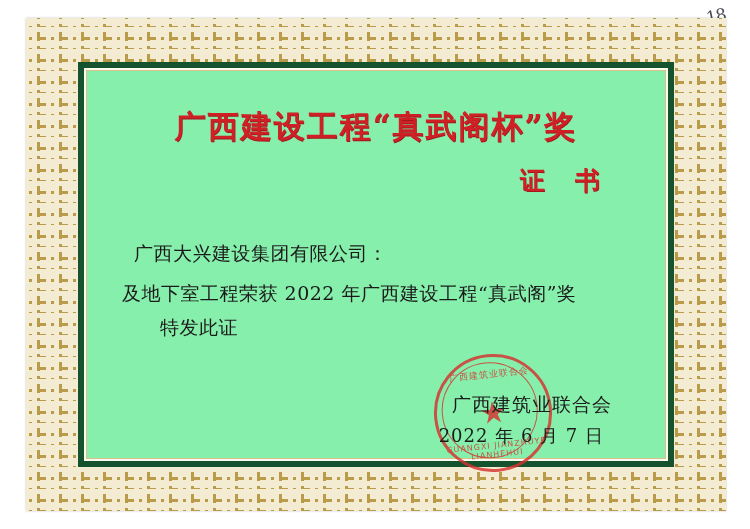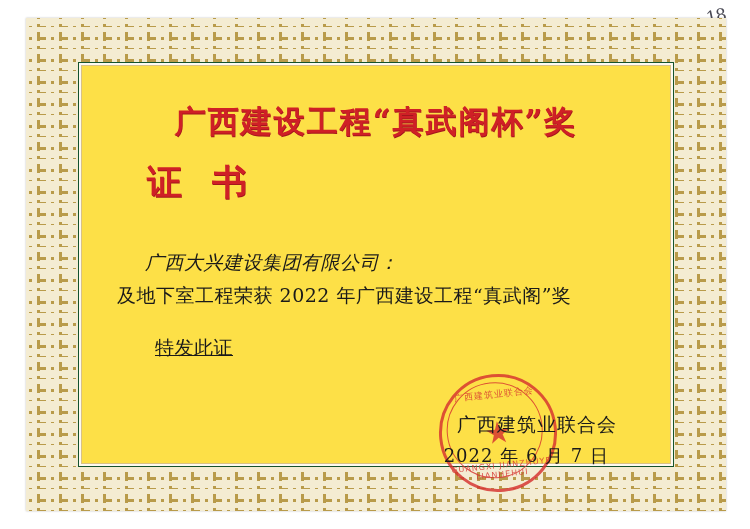--- a/index.html
+++ b/index.html
@@ -69,22 +69,22 @@
     background-position: 6px 6px;
   }
 
   
   .inner-field {
     position: absolute;
     left: 52px;
     top: 44px;
     right: 52px;
     bottom: 44px;
-    background: #fde047;
-    border: 1px solid #14532d;
+    background: #86efac;
+    border: 6px solid #14532d;
     box-shadow: inset 0 0 0 2px #fdfaf0, inset 0 0 0 3px #d8c187;
   }
 
   .content {
     position: absolute;
     left: 0; top: 0; right: 0; bottom: 0;
     padding: 16px 38px 10px 38px;
     box-sizing: border-box;
   }
 
@@ -92,43 +92,43 @@
     text-align: center;
     color: #cf2026;
     font-family: "DejaVu Serif", serif;
     font-weight: bold;
     font-size: 31px;
     letter-spacing: 2px;
     margin-top: 22px;
     text-shadow: 0.5px 0.5px 0 #a3171c;
   }
   .title-sub {
-    text-align: left;
+    text-align: right;
     color: #cf2026;
     font-family: "DejaVu Serif", serif;
     font-weight: bold;
-    font-size: 35px;
+    font-size: 25px;
     letter-spacing: 30px;
     text-indent: 30px;
     margin-top: 16px;
     text-shadow: 0.5px 0.5px 0 #a3171c;
   }
 
   .body-block {
     margin-top: 40px;
     color: #1a1a1a;
     font-family: "DejaVu Serif", serif;
     font-size: 19px;
     line-height: 1.75;
     letter-spacing: 0.5px;
   }
-  .salutation { margin-left: 28px; font-style: italic; }
+  .salutation { margin-left: 12px; }
   .para { text-indent: 2em; margin-top: 4px; }
-  .para-cont { text-indent: 0; margin-top: 0; }
-  .closing { margin-top: 18px; text-indent: 2em; text-decoration: underline; }
+  .para-cont { text-indent: 0; margin-top: 7px; }
+  .closing { text-indent: 2em; }
 
   
   .sign-area {
     position: relative;
     margin-top: 6px;
     height: 96px;
   }
   .org-name {
     position: absolute;
     right: 18px;

